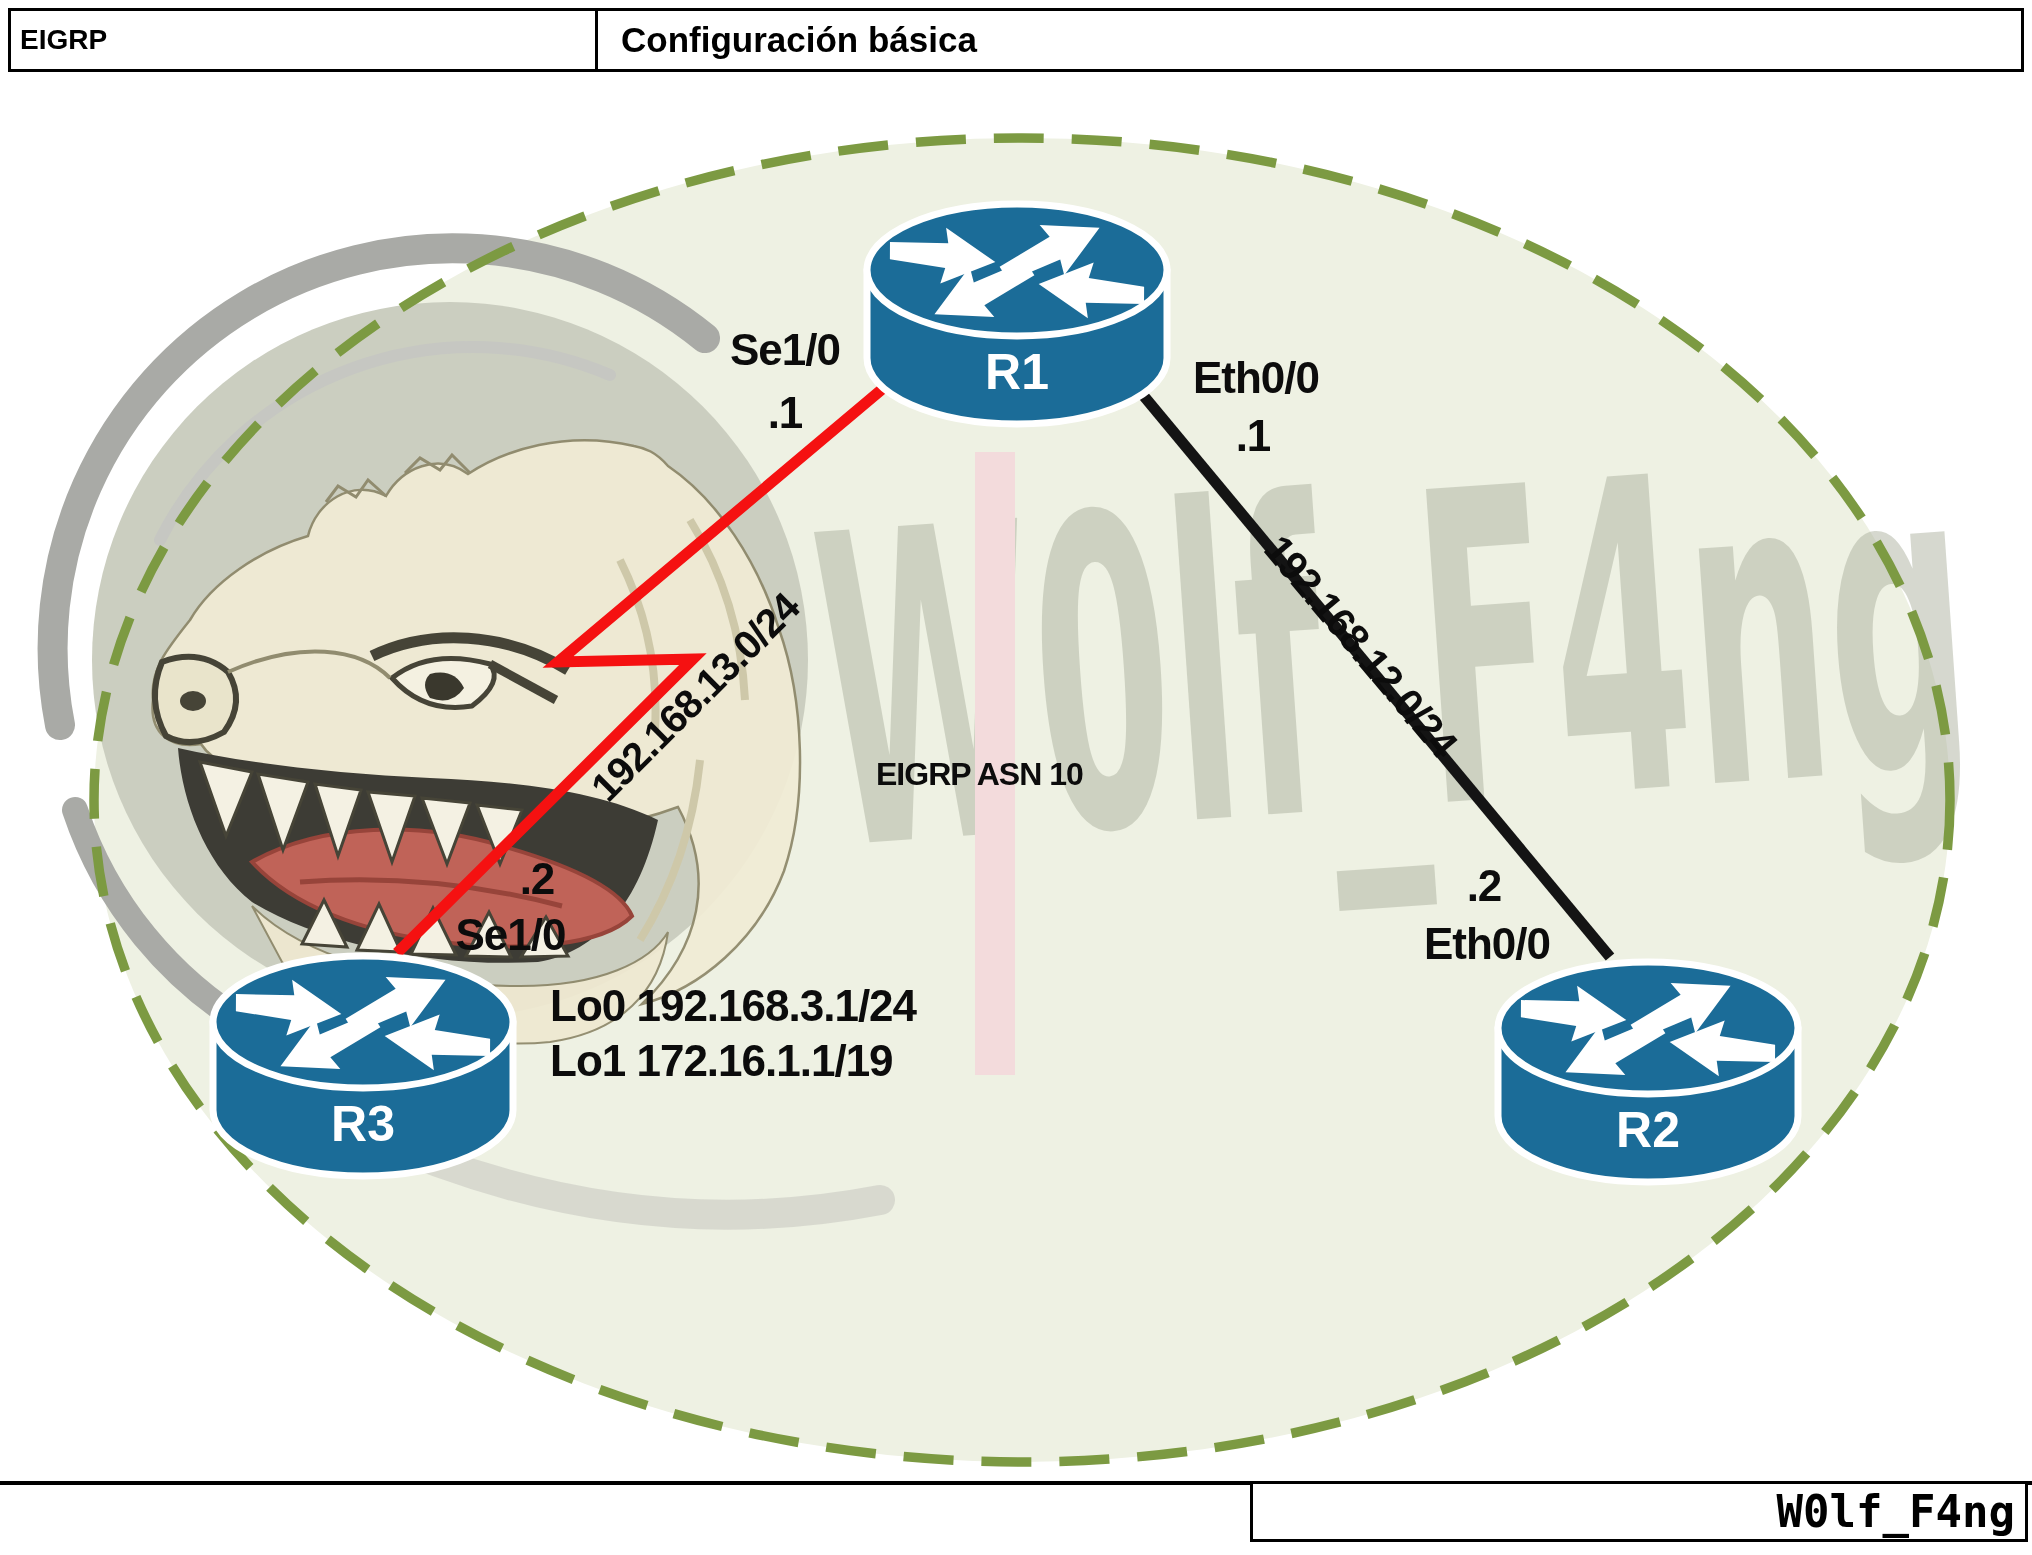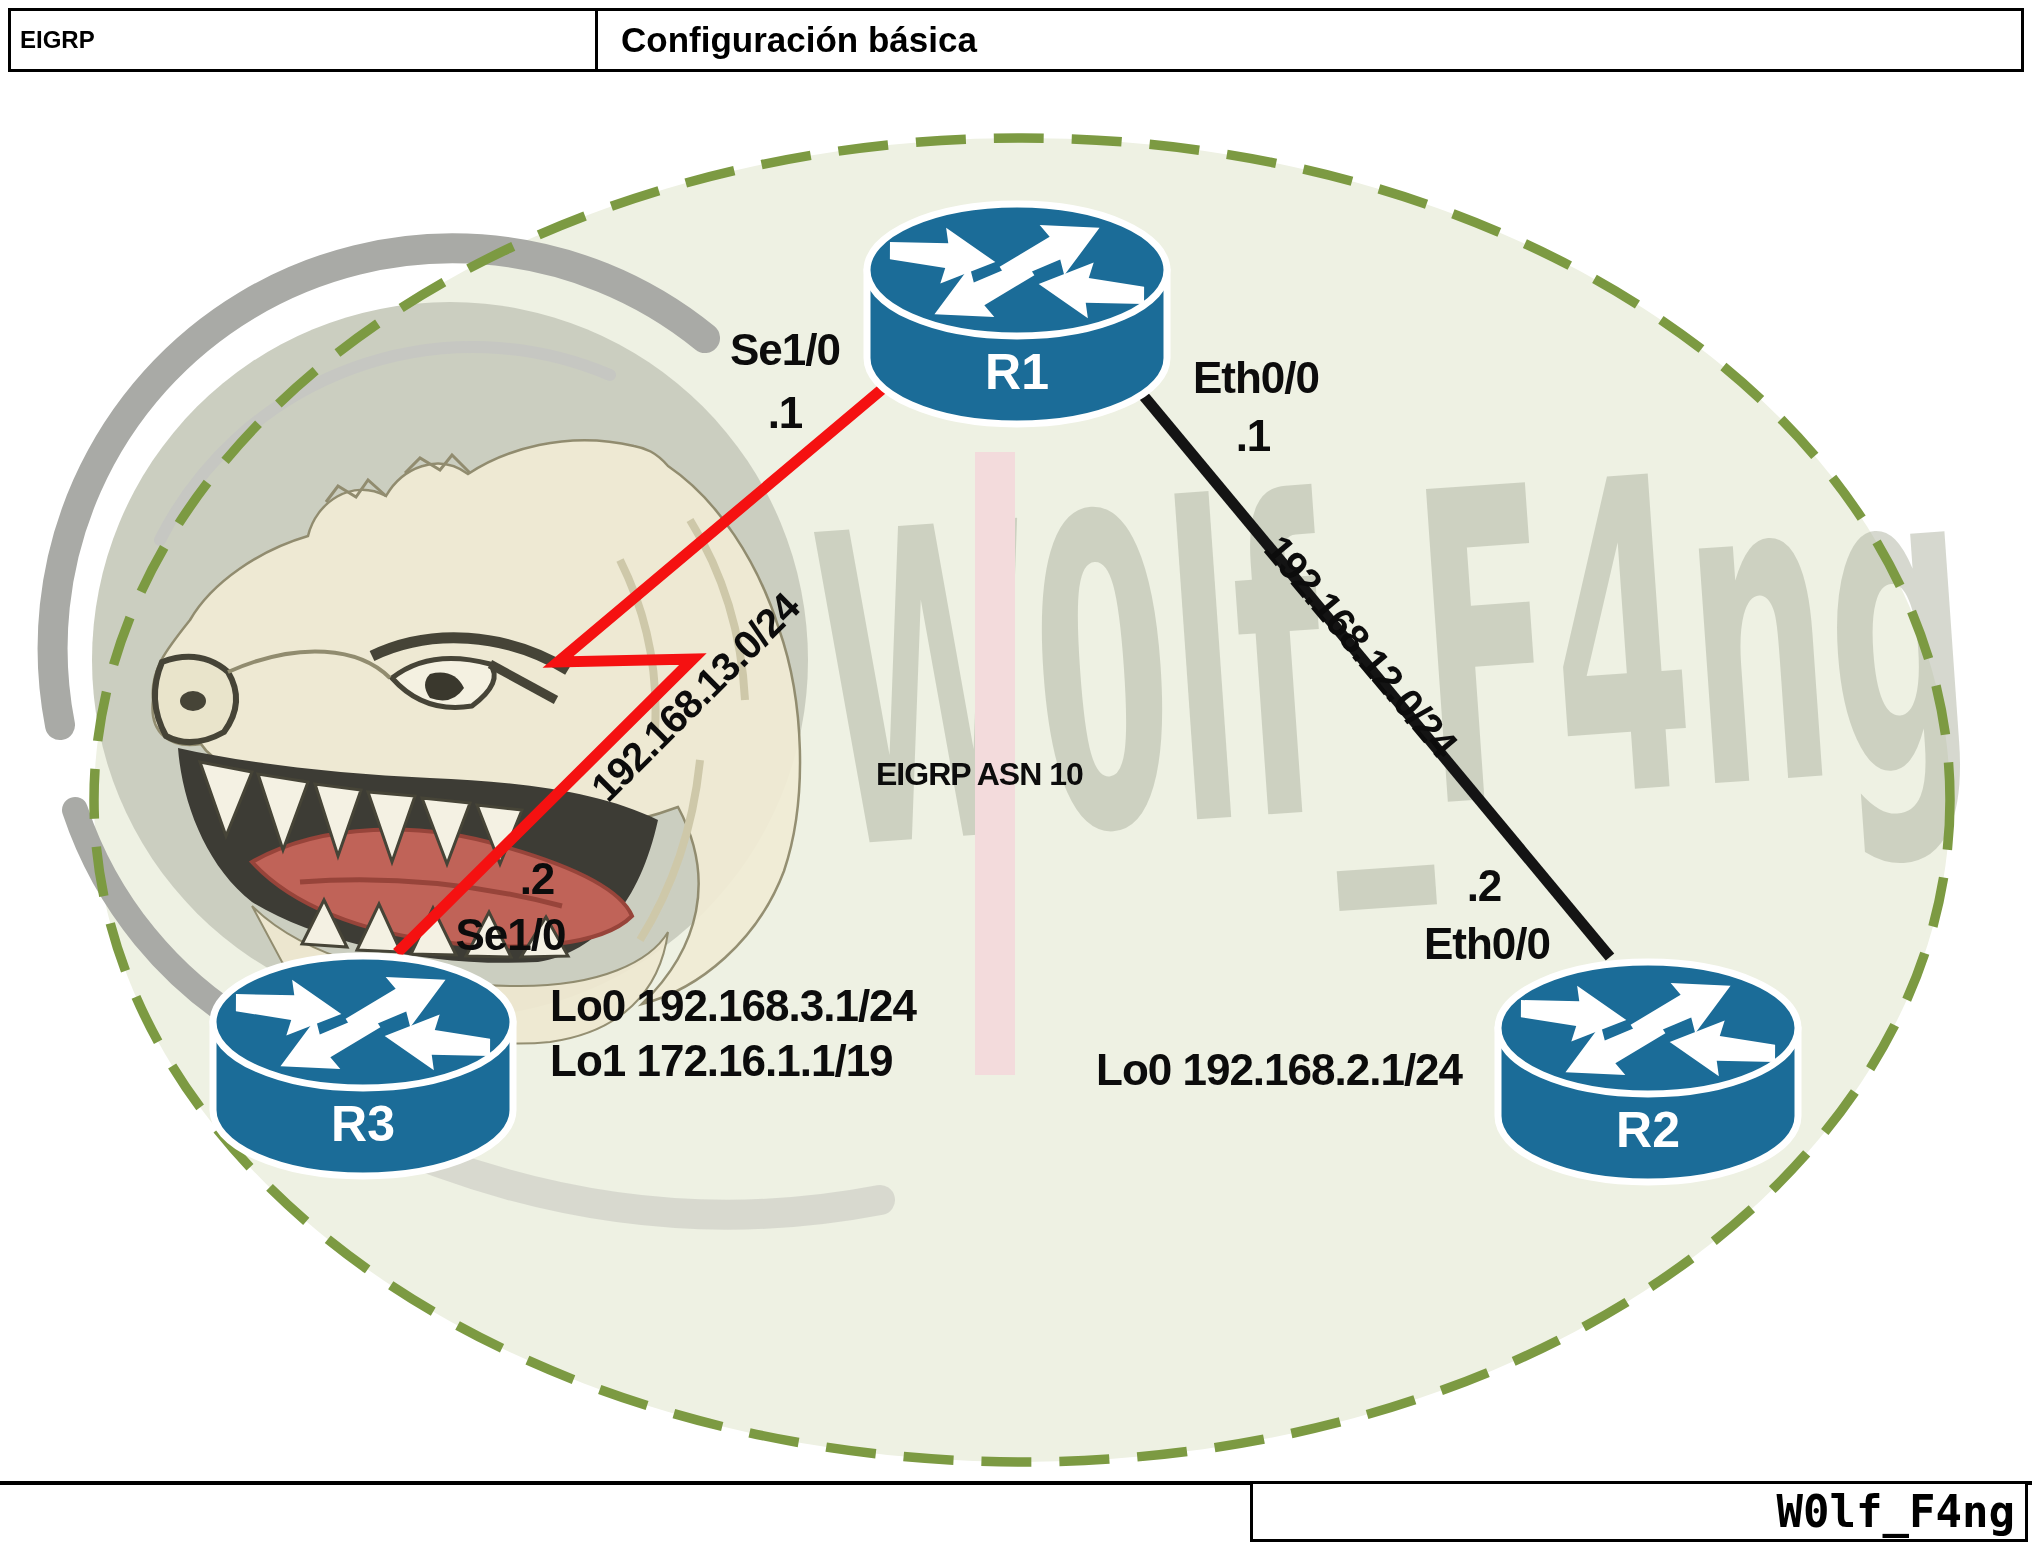--- a/index.html
+++ b/index.html
@@ -4,21 +4,21 @@
 <style>
   html,body{margin:0;padding:0;}
   body{
     width:2032px;height:1555px;position:relative;overflow:hidden;
     background:#ffffff;font-family:"Liberation Sans",sans-serif;
   }
   *{box-sizing:border-box;}
   #stage{position:absolute;left:0;top:0;width:2032px;height:1555px;}
   
   #hdr{position:absolute;left:8px;top:8px;width:2016px;height:64px;border:3px solid #000;display:flex;background:#fff;}
-  #hdr-left{width:587px;border-right:3px solid #000;display:flex;align-items:center;padding-left:9px;font-size:24px;font-weight:bold;color:#000;}
+  #hdr-left{width:587px;border-right:3px solid #000;display:flex;align-items:center;padding-left:9px;font-size:28px;font-weight:bold;color:#000;}
   #hdr-right{flex:1;display:flex;align-items:center;padding-left:23px;font-size:35px;font-weight:bold;color:#000;}
   
   #footer-line{position:absolute;left:0;top:1481px;width:2032px;height:4px;background:#000;}
   #sig-box{position:absolute;left:1250px;top:1481px;width:778px;height:61px;border:3px solid #000;background:#fff;
     display:flex;align-items:center;justify-content:flex-end;padding-right:10px;
     font-family:"DejaVu Sans Mono",monospace;font-size:44px;font-weight:bold;color:#000;}
   
   .lbl{position:absolute;font-weight:bold;color:#0c0c0c;letter-spacing:-1px;white-space:nowrap;font-size:44px;line-height:1.1;}
   .ctr{text-align:center;}
   #lbl-lo0-r1{left:838px;top:160px;width:384px;}
@@ -157,21 +157,20 @@
 
 <div class="lbl ctr" id="lbl-se10-r1">Se1/0</div>
 <div class="lbl ctr" id="lbl-dot1-r1">.1</div>
 <div class="lbl ctr" id="lbl-eth-r1">Eth0/0</div>
 <div class="lbl ctr" id="lbl-dot1-eth">.1</div>
 <div class="lbl ctr" id="lbl-net13">192.168.13.0/24</div>
 <div class="lbl ctr" id="lbl-net12">192.168.12.0/24</div>
 <div class="lbl" id="lbl-asn">EIGRP ASN 10</div>
 <div class="lbl ctr" id="lbl-dot2-r2">.2</div>
 <div class="lbl ctr" id="lbl-eth-r2">Eth0/0</div>
-<div class="lbl" id="lbl-lo0-r2">Lo0 192.168.2.1/24</div>
 <div class="lbl ctr" id="lbl-dot2-r3">.2</div>
 <div class="lbl ctr" id="lbl-se10-r3">Se1/0</div>
 <div class="lbl" id="lbl-lo-r3">
   <div>Lo0 192.168.3.1/24</div>
   <div>Lo1 172.16.1.1/19</div>
 </div>
 
 
 <div id="footer-line"></div>
 <div id="sig-box">

